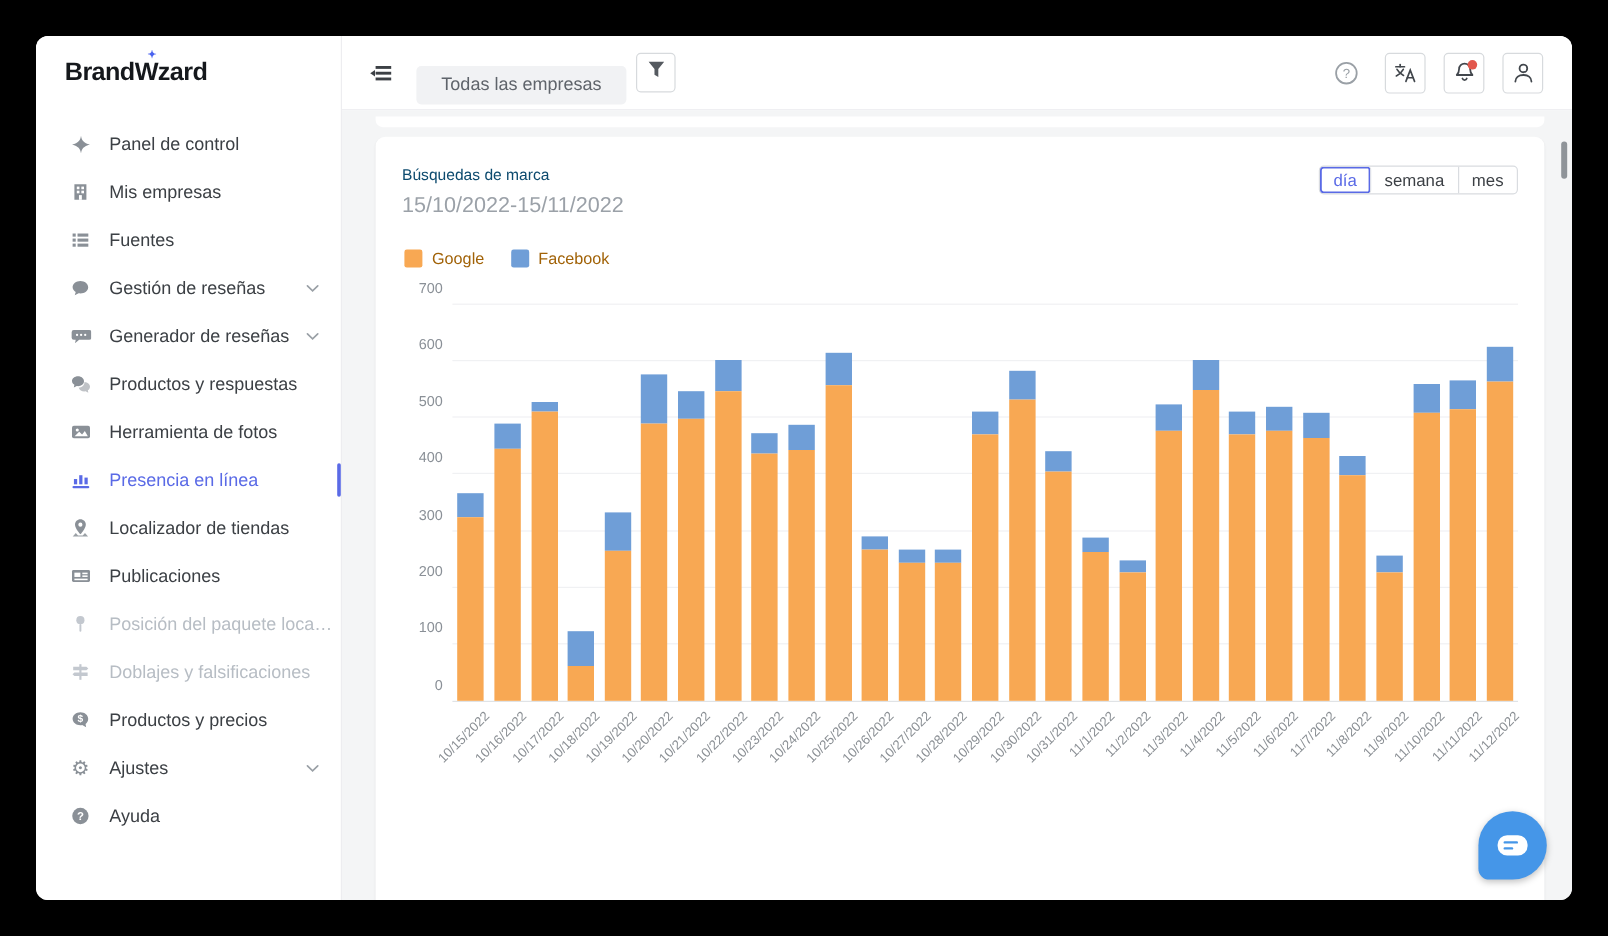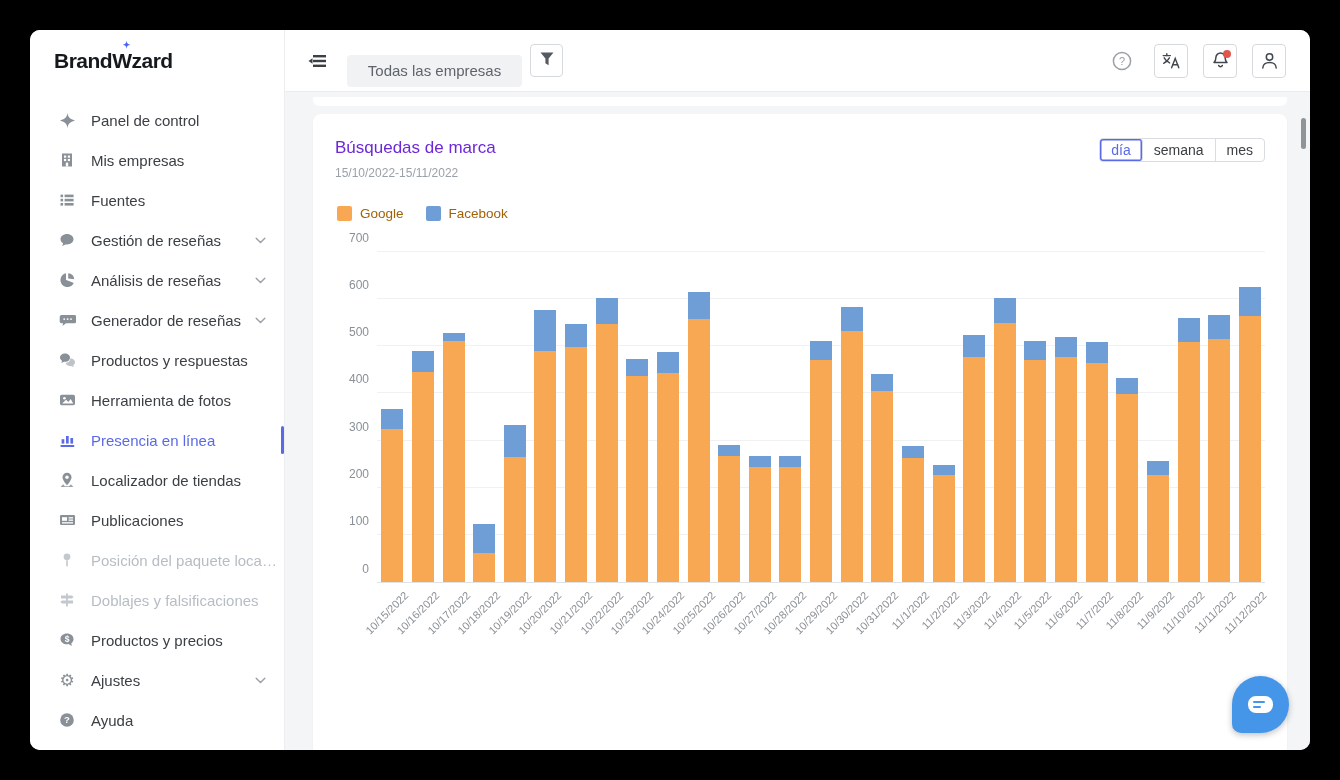--- a/index.html
+++ b/index.html
@@ -34,22 +34,22 @@
   .tb-icon .badge { position:absolute; top:5px; right:5px; width:8px; height:8px; border-radius:50%; background:#e2574c; }
 
   
   .content { position:absolute; left:0; top:62px; right:0; bottom:0; background:#f4f5f6; overflow:hidden; }
   .prev-card { margin:5px 23px 0 28px; height:9px; background:#fff; border-radius:0 0 6px 6px; }
   .card { margin:8px 23px 0 28px; background:#fff; border-radius:8px 8px 0 0; box-shadow:0 1px 2px rgba(20,22,26,0.05); min-height:640px; }
   .card-head { padding:24px 22px 18px 22px; border-bottom:1px solid #ebedef; }
   .card-title { font-size:22px; font-weight:500; color:#26292e; }
   .card-body { padding:24px 22px 0 22px; }
   .sec-row { display:flex; justify-content:space-between; align-items:flex-start; }
-  .sec-title { font-size:17px; color:#6d28d9; }
-  .sec-dates { font-size:12px; color:#9ba1a8; margin-top:8px; }
+  .sec-title { font-size:13px; color:#0c4a6e; }
+  .sec-dates { font-size:18px; color:#9ba1a8; margin-top:8px; }
   .toggle { display:flex; border:1px solid #d9dce0; border-radius:4px; overflow:visible; background:#fff; }
   .toggle .opt { padding:3px 11px; font-size:14px; color:#3c4045; cursor:pointer; border-right:1px solid #d9dce0; position:relative; }
   .toggle .opt:last-child { border-right:none; }
   .toggle .opt.active { color:#5a6ae6; box-shadow:inset 0 0 0 1.5px #5a6ae6; border-radius:3px; }
   .legend { display:flex; gap:22px; margin:26px 0 0 2px; }
   .legend-item { display:flex; align-items:center; gap:8px; font-size:13.5px; color:#a16207; cursor:pointer; }
   .legend-swatch { width:15px; height:15px; border-radius:2px; }
 
   
   .chart { margin-top:32px; padding-left:42px; position:relative; }
@@ -121,34 +121,20 @@
           </span>
           <span class="lbl">Fuentes</span>
         </div>
         <div class="side-item">
           <span class="ic">
             <svg width="16" height="16" viewBox="0 0 16 16">
               <path fill="currentColor" d="M8 2.1 c-3.6 0-6.5 2.3-6.5 5.1 0 1.7 1 3.2 2.6 4.1 L3.3 14.1 l3.2-1.7 c.5.1 1 .1 1.5.1 3.6 0 6.5-2.3 6.5-5.2 S11.6 2.1 8 2.1 Z"></path>
             </svg>
           </span>
           <span class="lbl">Gestión de reseñas</span>
-          <span class="chev">
-            <svg width="11" height="7" viewBox="0 0 11 7" fill="none" stroke="#9aa0a6" stroke-width="1.4" stroke-linecap="round">
-              <path d="M1.2 1.2 L5.5 5.4 L9.8 1.2"></path>
-            </svg>
-          </span>
-        </div>
-        <div class="side-item">
-          <span class="ic">
-            <svg width="16" height="16" viewBox="0 0 16 16">
-              <path fill="currentColor" d="M9.2 8.8 L14.8 11 A7 7 0 1 1 7 1.2 L7 7.9 Z"></path>
-              <path fill="currentColor" d="M9.2 1.2 A7 7 0 0 1 15.3 7.2 L9.2 6.5 Z"></path>
-            </svg>
-          </span>
-          <span class="lbl">Análisis de reseñas</span>
           <span class="chev">
             <svg width="11" height="7" viewBox="0 0 11 7" fill="none" stroke="#9aa0a6" stroke-width="1.4" stroke-linecap="round">
               <path d="M1.2 1.2 L5.5 5.4 L9.8 1.2"></path>
             </svg>
           </span>
         </div>
         <div class="side-item">
           <span class="ic">
             <svg width="17" height="16" viewBox="0 0 17 16">
               <path fill="currentColor" d="M2 3 h13 a1.8 1.8 0 0 1 1.8 1.8 v4.6 a1.8 1.8 0 0 1-1.8 1.8 H6.5 L3 14 l.6-2.8 H2 A1.8 1.8 0 0 1 .2 9.4 V4.8 A1.8 1.8 0 0 1 2 3 Z" transform="translate(0.5,0)"></path>

